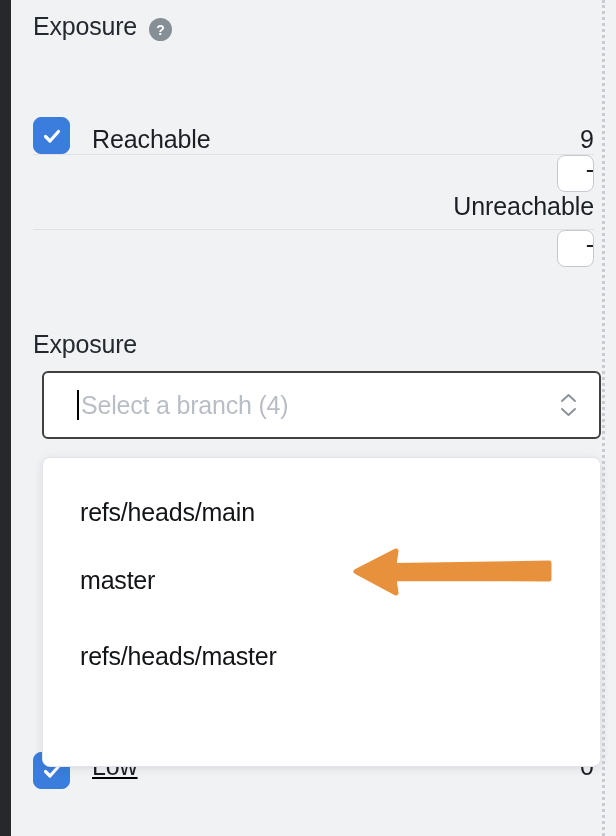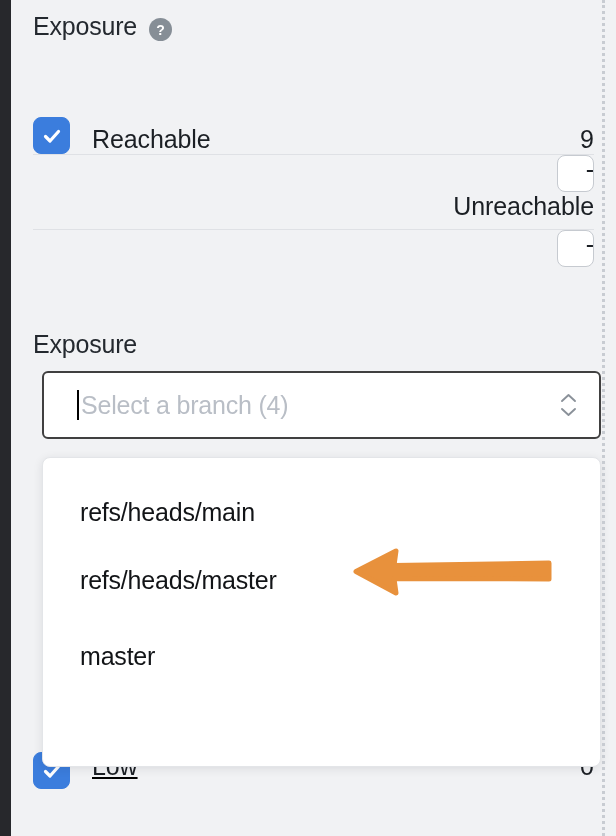--- a/index.html
+++ b/index.html
@@ -253,22 +253,22 @@
         <path d="M2 8 L8.5 2 L15 8" fill="none" stroke="#8a9199" stroke-width="1.9" stroke-linecap="round" stroke-linejoin="round"></path>
       </svg>
       <svg width="17" height="10" viewBox="0 0 17 10" aria-hidden="true">
         <path d="M2 2 L8.5 8 L15 2" fill="none" stroke="#8a9199" stroke-width="1.9" stroke-linecap="round" stroke-linejoin="round"></path>
       </svg>
     </span>
   </div>
 
   <div class="dropdown">
     <div class="option">refs/heads/main</div>
+    <div class="option">master</div>
     <div class="option">refs/heads/master</div>
-    <div class="option">master</div>
   </div>
 
   <svg class="arrow-anno" viewBox="0 0 210 70">
     <path d="M7 33.5 L47 13 L45 27.5 L200 25 L200 41 L45 40.5 L47 55 Z" fill="#e8913c" stroke="#e8913c" stroke-width="5" stroke-linejoin="round"></path>
   </svg>
 
 </div>
 
 <div class="right-dotted"></div>
 

